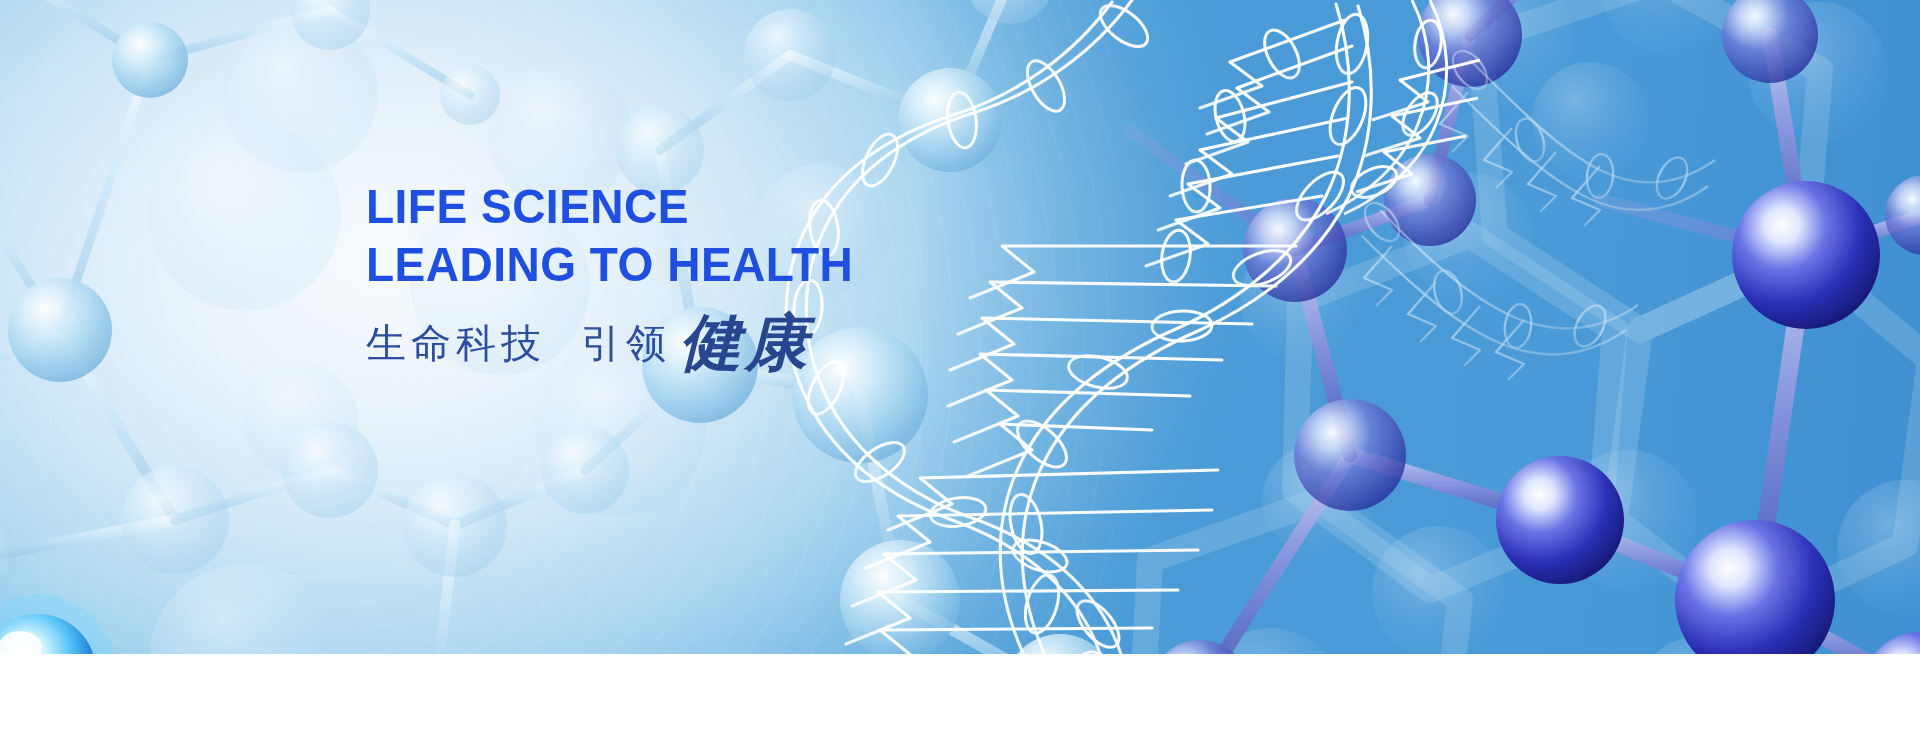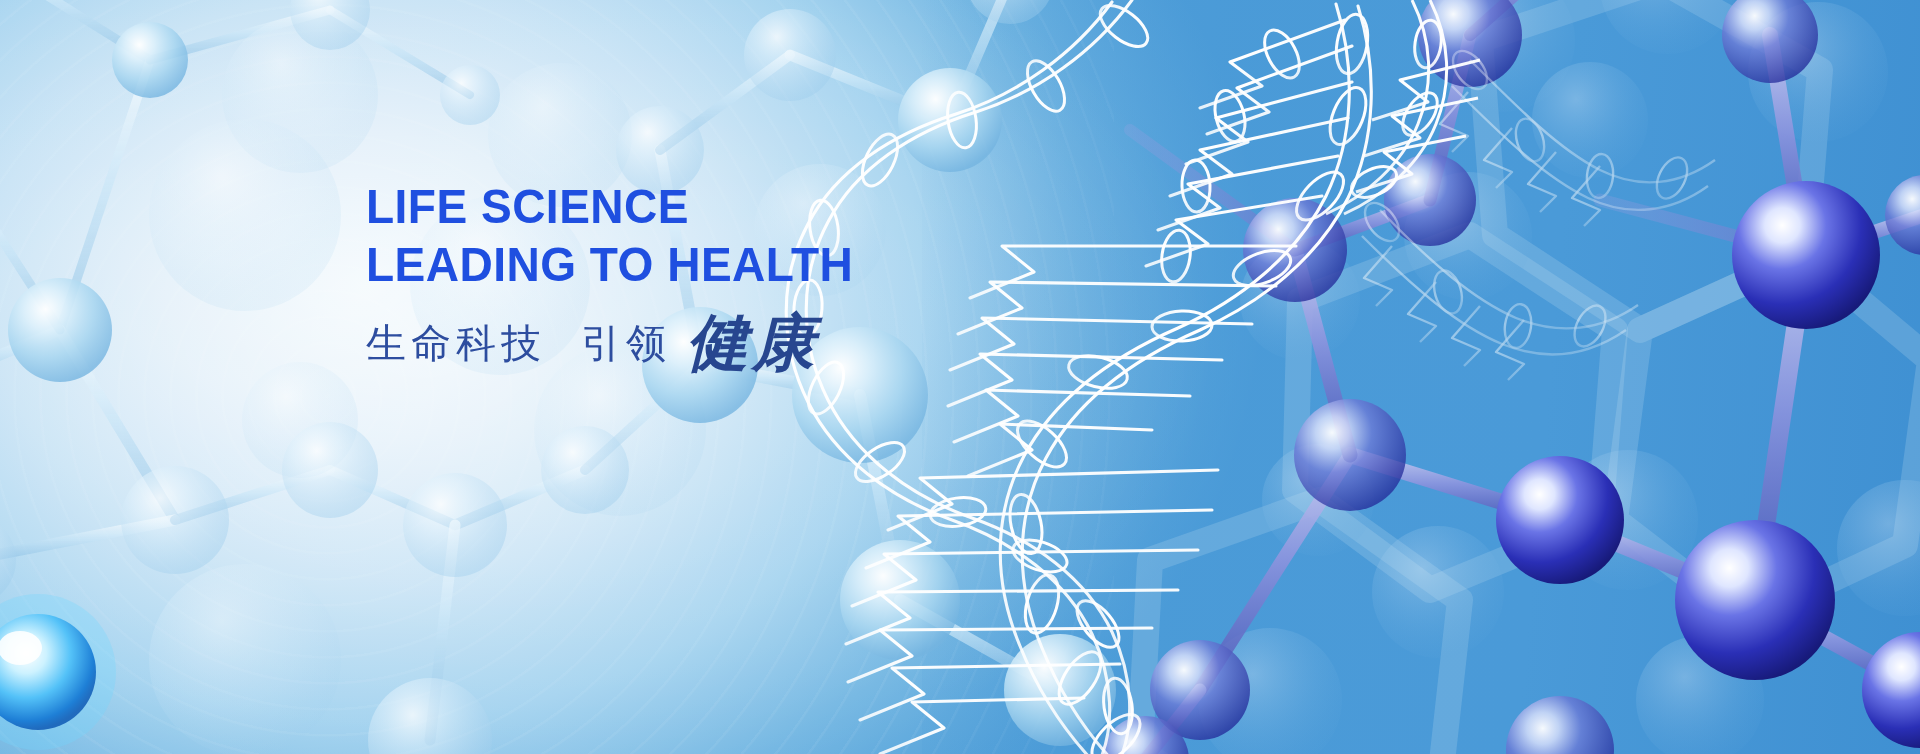--- a/index.html
+++ b/index.html
@@ -1,21 +1,21 @@
 <!DOCTYPE html>
 <html><head>
 <meta charset="utf-8">
 <style>
   html,body{margin:0;padding:0;background:#fff;}
   body{font-family:"Liberation Sans",sans-serif;}
 
   .banner{
     position:relative;
     width:1920px;
-    height:754px;
+    height:654px;
     overflow:hidden;
     background:#84cc16;
   }
 
   
   .bg-base{
     position:absolute; inset:0;
     background:
       radial-gradient(ellipse 900px 700px at 19% 38%, #eef7fc 0%, #dcecf8 22%, #c2e0f4 42%, #9ed0ee 62%, #72b6e2 80%, #4f9ed8 100%),
       linear-gradient(100deg,#e9f5fc 0%,#c6e2f5 18%,#93caec 38%,#62ace0 58%,#4a9ad8 76%,#3f8ed1 100%);
@@ -73,21 +73,21 @@
   }
   .cn-gap{display:inline-block;width:26px;}
   .cn-b{
     font-family:"DejaVu Serif","Liberation Serif",serif;
     font-size:62px;
     font-weight:700;
     font-style:italic;
     letter-spacing:4px;
     color:#27468f;
     vertical-align:middle;
-    margin-left:11px;
+    margin-left:4px;
   }
 </style>
 </head>
 <body>
 
 <div class="banner">
 
   <div class="bg-base"></div>
   <div class="bg-rings"></div>
   <div class="bg-right"></div>

